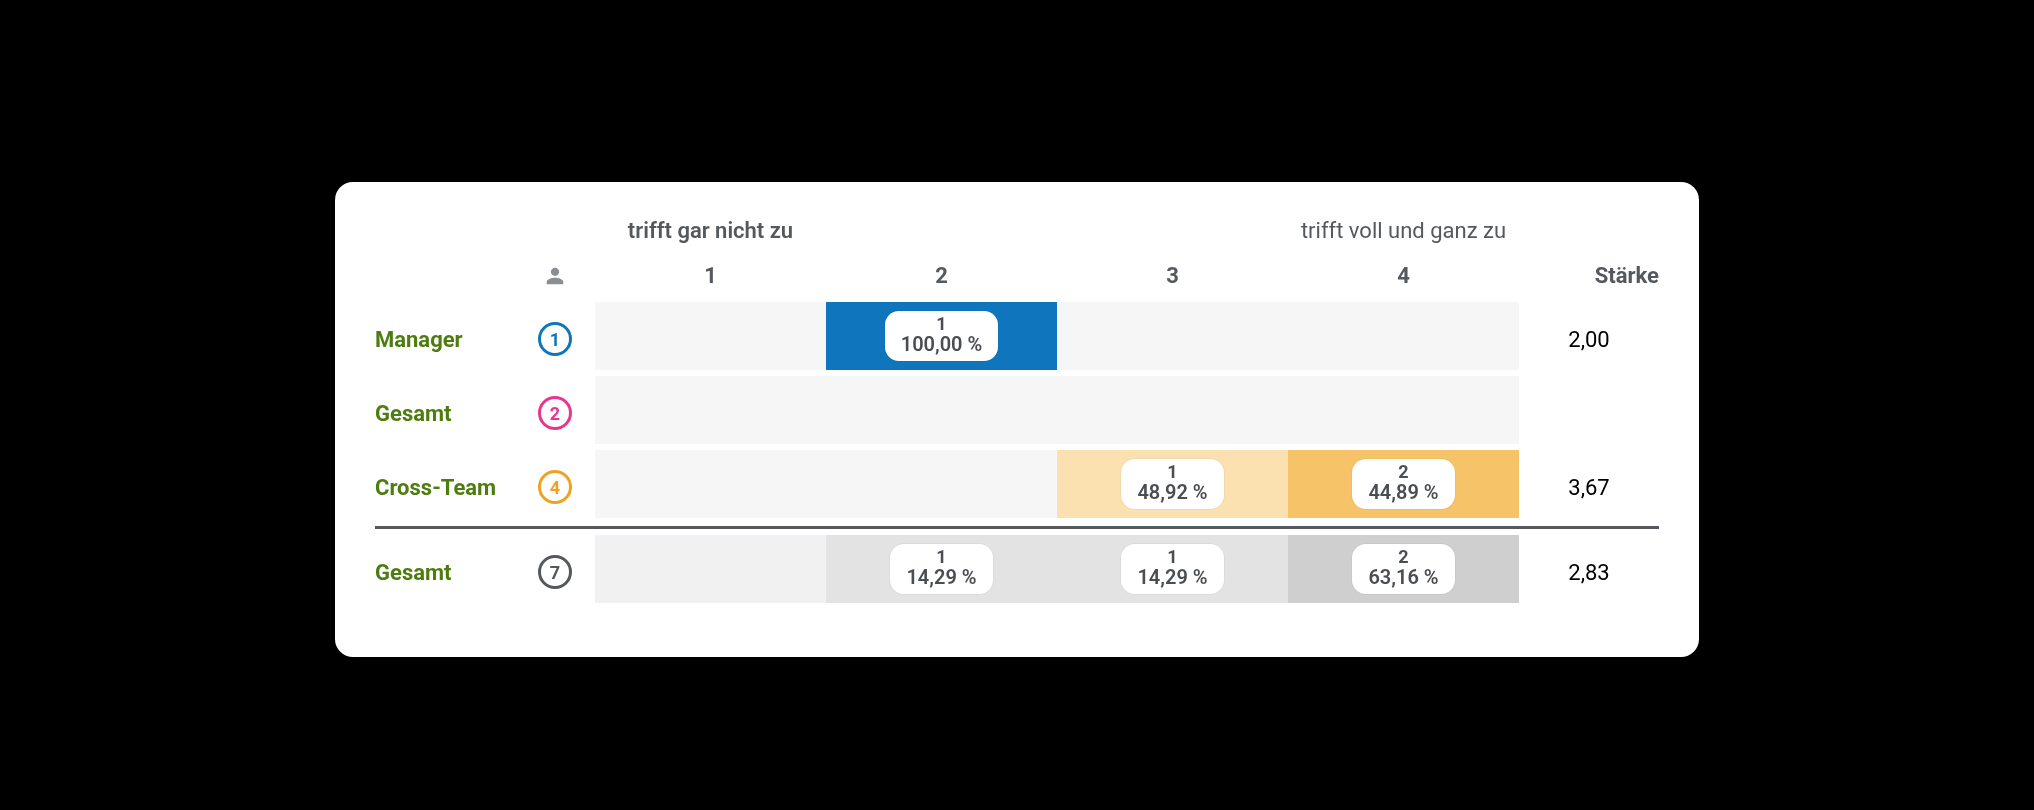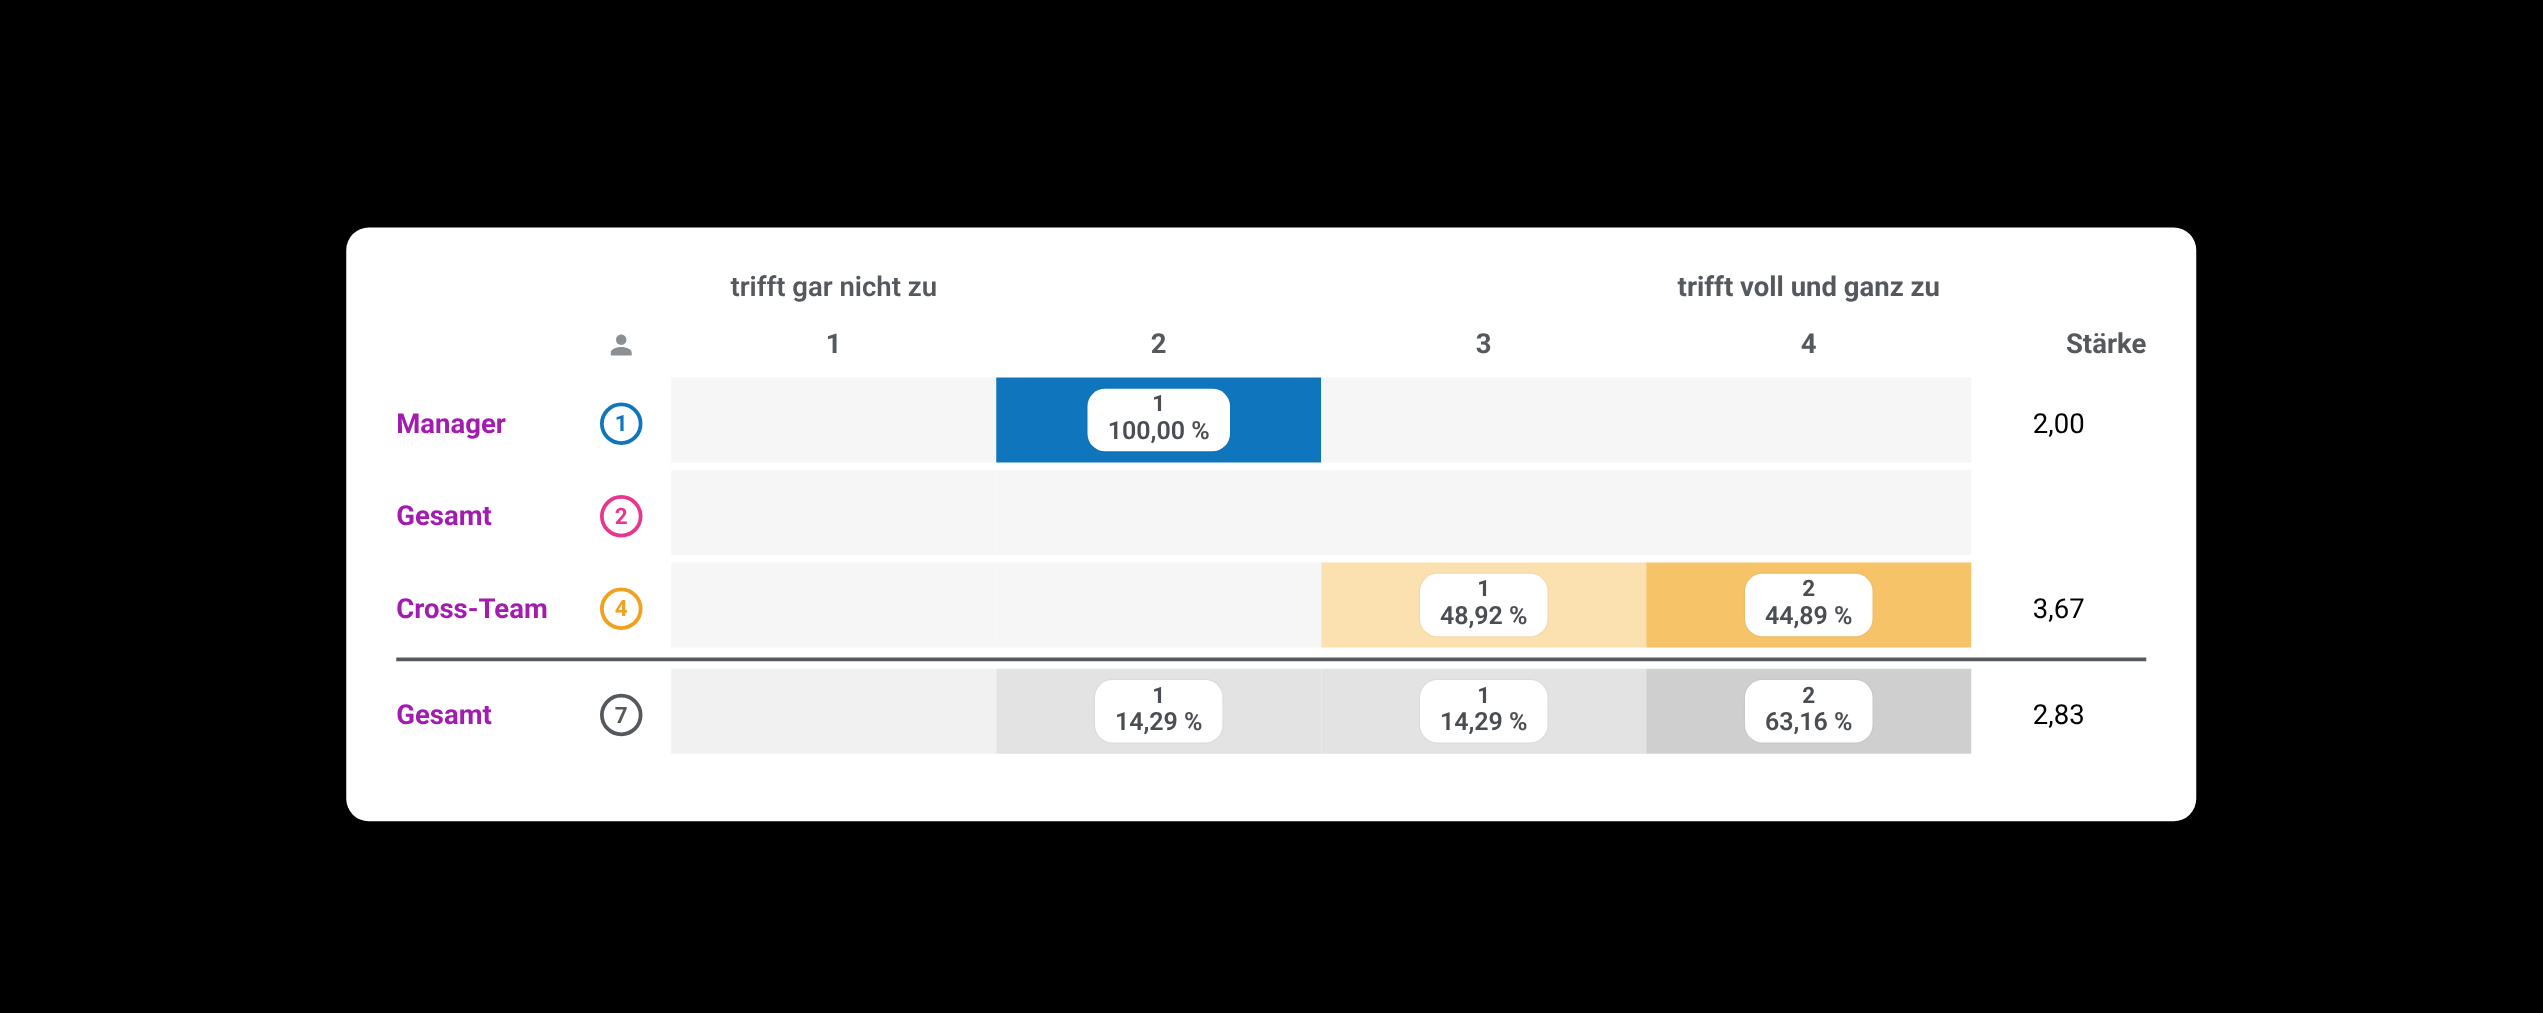--- a/index.html
+++ b/index.html
@@ -11,21 +11,21 @@
     align-items: center;
     justify-content: center;
     min-height: 810px;
     padding: 40px;
   }
   .card {
     background: #fff;
     border-radius: 18px;
     box-shadow: 0 8px 24px rgba(0,0,0,0.35);
     padding: 36px 40px 48px 40px;
-    width: 1480px;
+    width: 1364px;
     margin-top: 29px;
   }
   .grid {
     display: grid;
     grid-template-columns: 140px 80px repeat(4, 1fr) 140px;
     align-items: center;
   }
   .scale-labels {
     display: grid;
     grid-template-columns: 140px 80px repeat(4, 1fr) 140px;
@@ -35,21 +35,21 @@
     grid-column: 3;
     text-align: center;
     font-size: 22px;
     font-weight: 600;
     color: #55595d;
   }
   .scale-right {
     grid-column: 6;
     text-align: center;
     font-size: 22px;
-    font-weight: 700;
+    font-weight: 400;
     color: #55595d;
   }
   .header-row .col-num {
     text-align: center;
     font-size: 22px;
     font-weight: 700;
     color: #55595d;
     padding: 14px 0;
   }
   .header-row .strength-header {
@@ -59,21 +59,21 @@
     color: #55595d;
   }
   .person-icon-col {
     text-align: center;
     color: #8a8f94;
   }
   .person-icon-col svg { display:inline-block; vertical-align:middle; }
   .row-label {
     font-size: 22px;
     font-weight: 700;
-    color: #a21caf;
+    color: #4d7c0f;
     padding: 12px 0;
   }
   .count-badge {
     width: 34px;
     height: 34px;
     border-radius: 50%;
     display: flex;
     align-items: center;
     justify-content: center;
     font-size: 18px;

